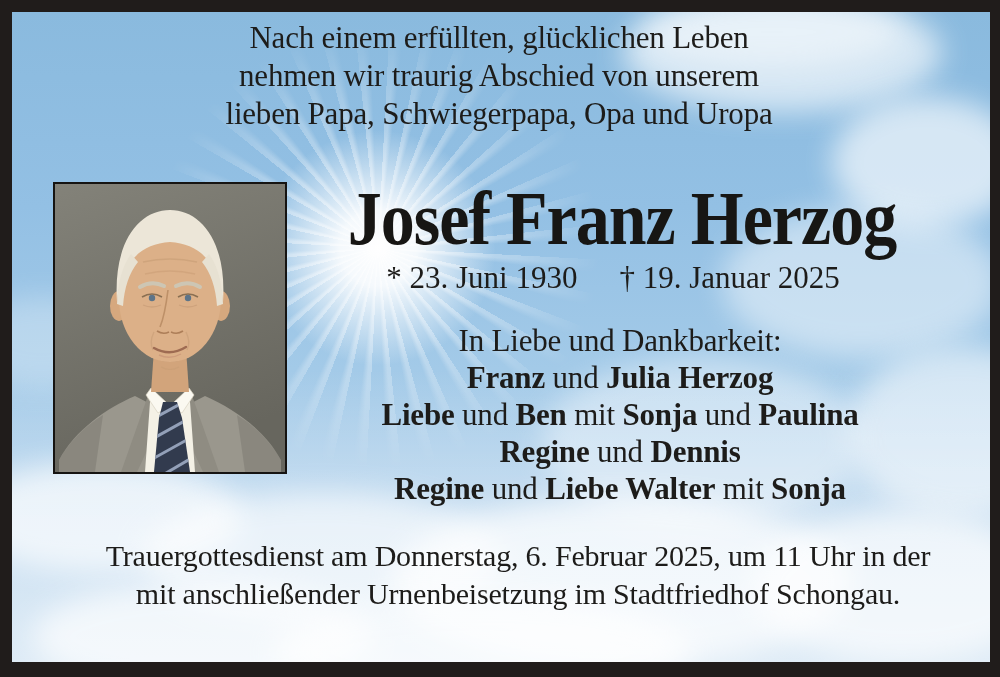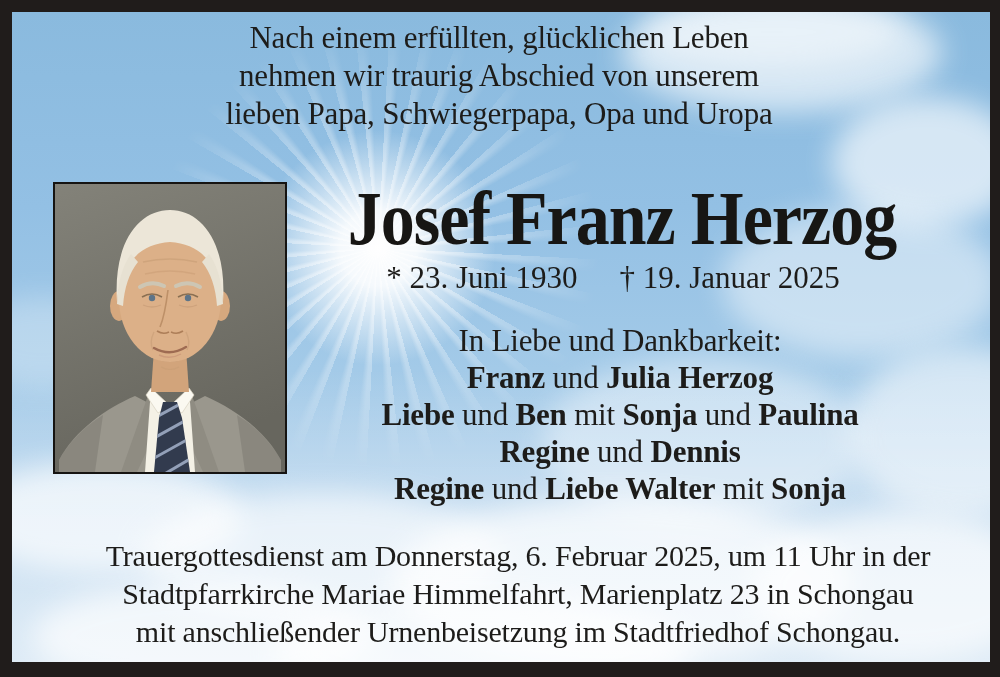--- a/index.html
+++ b/index.html
@@ -182,18 +182,17 @@
     <div class="txt family">
       <div>In Liebe und Dankbarkeit:</div>
       <div><span class="b">Franz</span><span> und </span><span class="b">Julia Herzog</span></div>
       <div><span class="b">Liebe</span><span> und </span><span class="b">Ben</span><span> mit </span><span class="b">Sonja</span><span> und </span><span class="b">Paulina</span></div>
       <div><span class="b">Regine</span><span> und </span><span class="b">Dennis</span></div>
       <div><span class="b">Regine</span><span> und </span><span class="b">Liebe Walter</span><span> mit </span><span class="b">Sonja</span></div>
     </div>
 
     <div class="txt service">
       <div>Trauergottesdienst am Donnerstag, 6. Februar 2025, um 11 Uhr in der</div>
-      <div>Stadtpfarrkirche Mariae Himmelfahrt, Marienplatz 23 in Schongau</div>
       <div>mit anschließender Urnenbeisetzung im Stadtfriedhof Schongau.</div>
     </div>
 
   </div>
 </div>
 
 </body></html>

